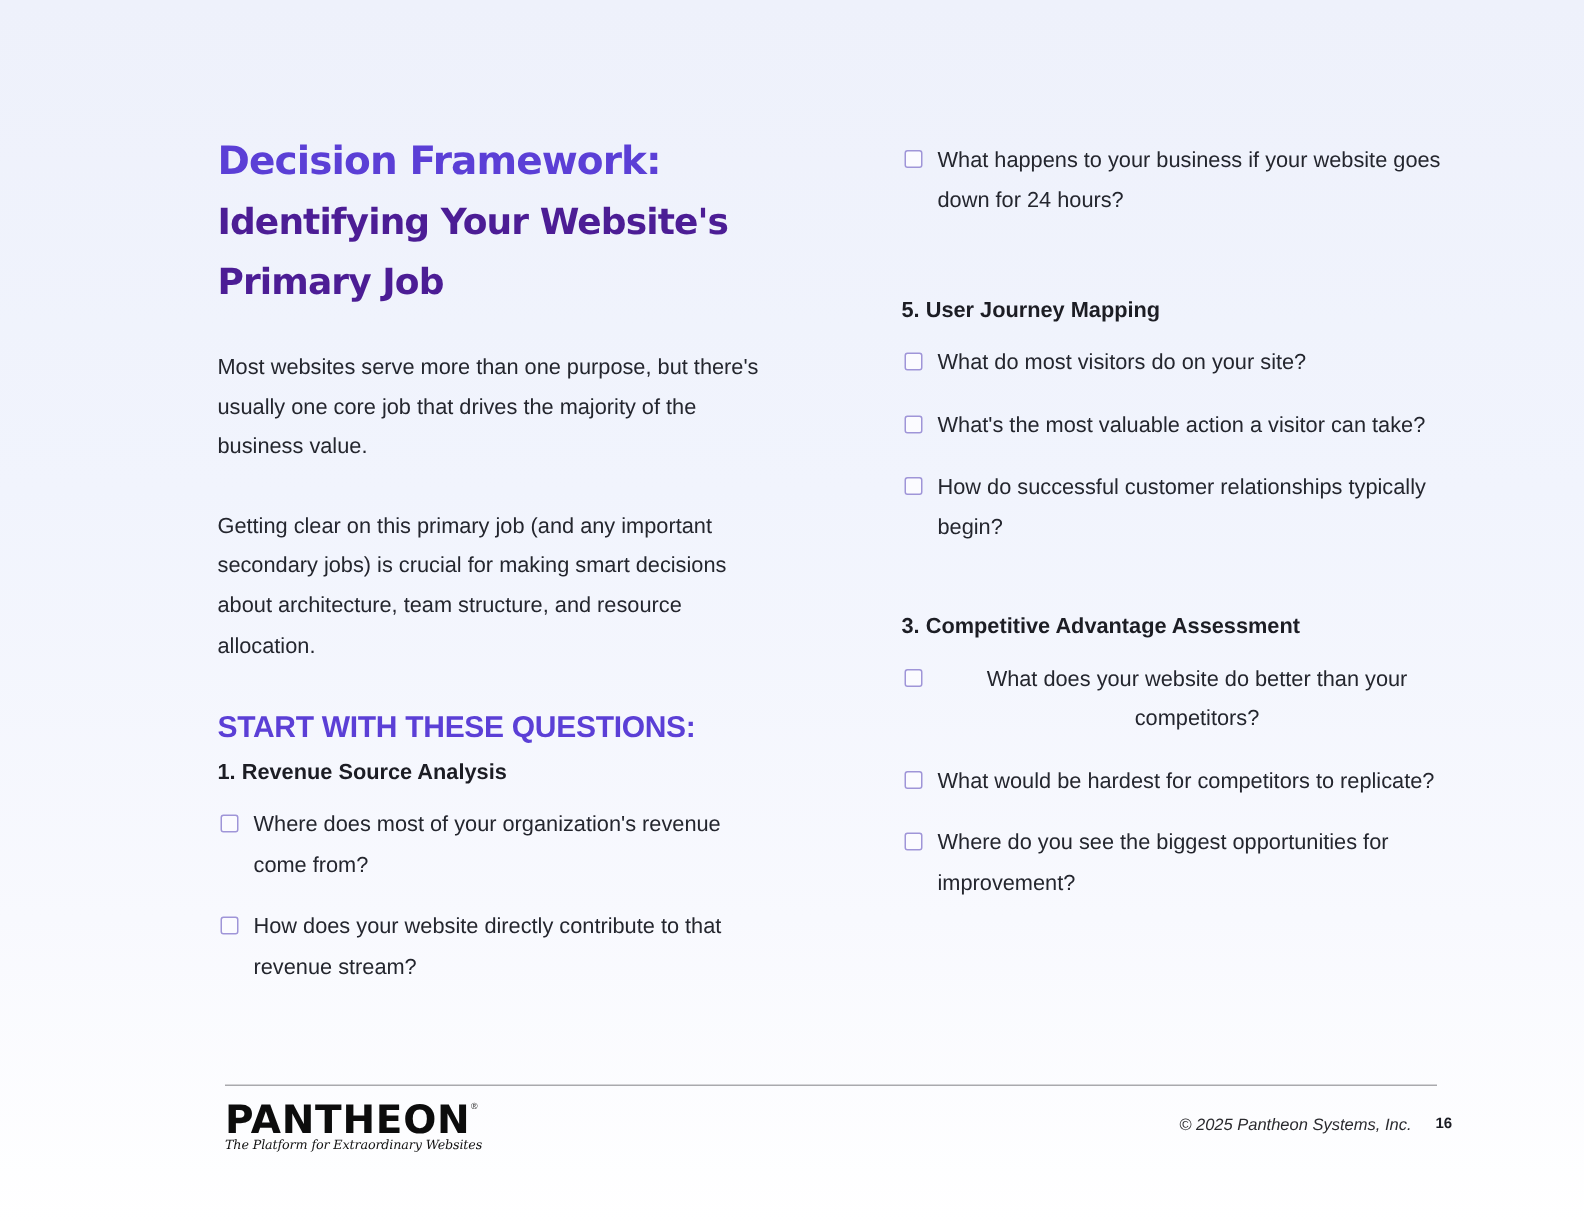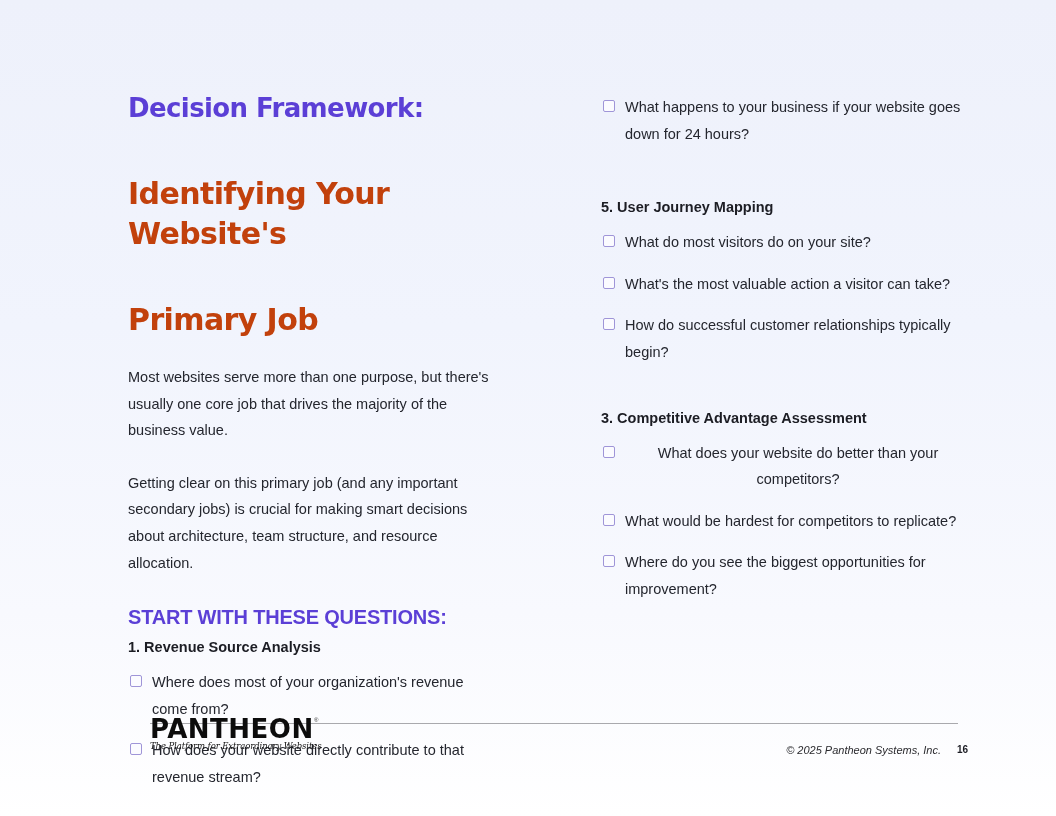--- a/index.html
+++ b/index.html
@@ -1,33 +1,33 @@
 <!DOCTYPE html>
 <html><head>
 <meta charset="utf-8">
 <style>
   html, body { margin: 0; padding: 0; }
   body {
     width: 1056px; height: 816px; position: relative; overflow: hidden;
     background: linear-gradient(180deg, #eef1fb 0%, #f1f4fd 40%, #f8f9fe 75%, #ffffff 100%);
     font-family: "Liberation Sans", sans-serif; color: #1f2128;
   }
-  .col-left { position: absolute; left: 128px; top: 88px; width: 370px; }
+  .col-left { position: absolute; left: 145px; top: 88px; width: 370px; }
   .col-right { position: absolute; left: 601px; top: 94px; width: 370px; }
   .title-accent { font-family: "DejaVu Sans", sans-serif; font-weight: bold; font-size: 26px; color: #5b3fd6; line-height: 40px; letter-spacing: -0.6px; }
-  .title-main { font-family: "DejaVu Sans", sans-serif; font-weight: bold; font-size: 30px; color: #c2410c; line-height: 40px; letter-spacing: -0.6px; margin-top: 46px; }
+  .title-main { font-family: "DejaVu Sans", sans-serif; font-weight: bold; font-size: 24px; color: #4c1d95; line-height: 40px; letter-spacing: -0.6px; }
   .para { font-size: 14.5px; line-height: 26.6px; color: #24262e; margin: 0; }
   .para + .para { margin-top: 26px; }
   .intro { margin-top: 24px; }
   .eyebrow { margin-top: 30px; font-size: 20px; font-weight: bold; color: #5b3fd6; letter-spacing: -0.2px; }
   .section-h { font-size: 14.5px; font-weight: bold; color: #1c1d24; }
   .q { position: relative; padding-left: 24px; font-size: 14.5px; line-height: 26.6px; color: #24262e; }
   .cb { position: absolute; left: 2px; top: 6px; width: 12px; height: 12px; border: 1.5px solid #9f95d8; border-radius: 2px; box-sizing: border-box; background: #fbfbff; }
   .footer-rule { position: absolute; left: 150px; top: 723px; width: 808px; height: 1px; background: #a9a9ad; }
-  .logo { position: absolute; left: 150px; top: 715px; }
+  .logo { position: absolute; left: 150px; top: 733px; }
   .logo-word { font-family: "DejaVu Sans", sans-serif; font-weight: bold; font-size: 26px; letter-spacing: 0.5px; color: #0c0c0c; line-height: 28px; }
   .logo-tm { position: absolute; left: 164px; top: 2px; font-size: 6px; color: #333; }
   .logo-tag { font-family: "DejaVu Serif", serif; font-style: italic; font-size: 8.5px; color: #111; margin-top: -2px; letter-spacing: -0.1px; }
   .copyright { position: absolute; right: 115px; top: 744px; font-size: 11px; font-style: italic; color: #2a2a2e; }
   .pagenum { position: absolute; left: 957px; top: 744px; font-size: 10px; font-weight: bold; color: #1c1d24; }
 </style>
 </head>
 <body>
 
 <div class="col-left">

